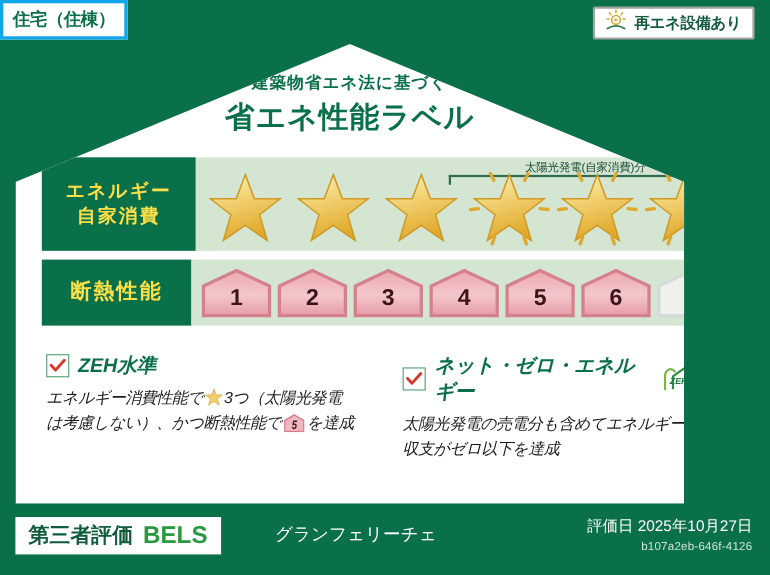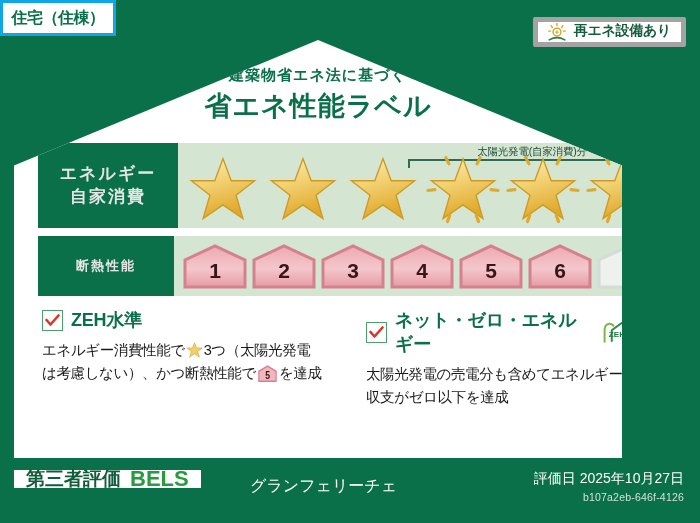--- a/index.html
+++ b/index.html
@@ -12,23 +12,23 @@
   }
 
   
   .top-tab{
     position:absolute;left:0;top:0;width:116px;height:36px;
     background:#ffffff;border:3px solid #0ea5e9;box-sizing:border-box;
     display:flex;align-items:center;justify-content:center;
     color:#0a7049;font-size:16px;font-weight:bold;letter-spacing:-0.5px;
   }
   .renew-badge{
-    position:absolute;right:14px;top:17px;height:30px;
-    background:#ffffff;border:5px solid #a3a3a3;box-sizing:border-box;
-    display:flex;align-items:flex-start;gap:6px;padding:0 10px 0 8px;
+    position:absolute;right:14px;top:6px;height:30px;
+    background:#ffffff;border:2px solid #a3a3a3;box-sizing:border-box;
+    display:flex;align-items:center;gap:6px;padding:0 10px 0 8px;
     border-radius:2px;
   }
   .renew-badge .txt{color:#155b3e;font-size:14px;font-weight:bold;letter-spacing:-0.3px;}
 
   
   .panel{
     position:absolute;left:14px;top:40px;width:608px;height:418px;
     background:#ffffff;
     clip-path:polygon(0% 30%, 50% 0%, 100% 30%, 100% 100%, 0% 100%);
   }
@@ -42,26 +42,26 @@
     position:absolute;left:0;right:0;top:48px;text-align:center;
     color:#0a7049;font-size:27px;font-weight:bold;letter-spacing:1px;
   }
 
   
   .row{position:absolute;left:24px;width:624px;display:flex;align-items:stretch;}
   .row-energy{top:103px;height:85px;}
   .row-insul{top:196px;height:60px;}
 
   .row-label{
-    width:150px;background:#0a7049;color:#e5e5e5;
+    width:150px;background:#0a7049;color:#fde047;
     display:flex;flex-direction:column;align-items:center;justify-content:center;
     font-weight:bold;line-height:1.35;letter-spacing:2px;
   }
   .row-energy .row-label{font-size:17px;}
-  .row-insul .row-label{font-size:13px;}
+  .row-insul .row-label{font-size:19px;}
 
   .row-body{
     flex:1;background:#d4e5d2;position:relative;
     display:flex;align-items:center;
   }
 
   
   .stars{display:flex;align-items:center;gap:2px;padding-left:6px;margin-top:6px;}
   .star-wrap{position:relative;width:78px;height:72px;display:flex;align-items:center;justify-content:center;}
   .star-svg{width:70px;height:66px;display:block;}
@@ -80,39 +80,39 @@
   .houses{display:flex;align-items:center;gap:3px;padding-left:8px;}
   .house{position:relative;width:66px;height:46px;display:flex;align-items:flex-end;justify-content:center;}
   .house-svg{position:absolute;inset:0;width:100%;height:100%;}
   .house-num{
     position:relative;z-index:2;font-size:21px;font-weight:bold;
     color:#3a1418;padding-bottom:6px;
   }
   .house.off .house-num{color:#b9c4bd;}
 
   
-  .crit{position:absolute;top:268px;font-size:13px;color:#222;}
+  .crit{position:absolute;top:280px;font-size:13px;color:#222;font-style:italic;}
   .crit-left{left:28px;width:312px;}
   .crit-right{left:352px;width:306px;}
   .crit-head{display:flex;align-items:center;gap:8px;margin-bottom:7px;}
   .chk{
     width:19px;height:19px;border:1.5px solid #4f9f6e;background:#fff;
     display:flex;align-items:center;justify-content:center;flex:0 0 auto;
   }
   .crit-title{color:#0a7049;font-size:18px;font-weight:bold;letter-spacing:-0.2px;}
   .crit-body{font-size:14.5px;line-height:1.62;color:#1a1a1a;letter-spacing:-0.4px;}
   .inline-star{display:inline-block;vertical-align:-3px;width:17px;height:16px;margin:0 1px;}
   .inline-house{display:inline-block;vertical-align:-4px;width:19px;height:17px;margin:0 2px;}
   .zehm-logo{display:inline-flex;align-items:flex-end;gap:2px;vertical-align:-4px;margin-left:2px;}
   .zehm-cap{font-size:6.5px;color:#4a7a5e;letter-spacing:-0.3px;padding-bottom:1px;}
 
   
   .footer{position:absolute;left:0;bottom:0;width:100%;height:63px;}
   .bels-box{
-    position:absolute;left:14px;top:10px;height:18px;background:#ffffff;
+    position:absolute;left:14px;top:10px;height:34px;background:#ffffff;
     display:flex;align-items:center;padding:0 12px;gap:9px;
   }
   .bels-jp{color:#115c3d;font-size:19px;font-weight:bold;letter-spacing:0px;}
   .bels-en{color:#2a9a3e;font-size:22px;font-weight:bold;letter-spacing:0px;}
   .bldg-name{
     position:absolute;left:250px;top:16px;color:#ffffff;font-size:16px;letter-spacing:0px;
   }
   .eval-date{
     position:absolute;right:16px;top:10px;color:#ffffff;font-size:14px;text-align:right;
   }

